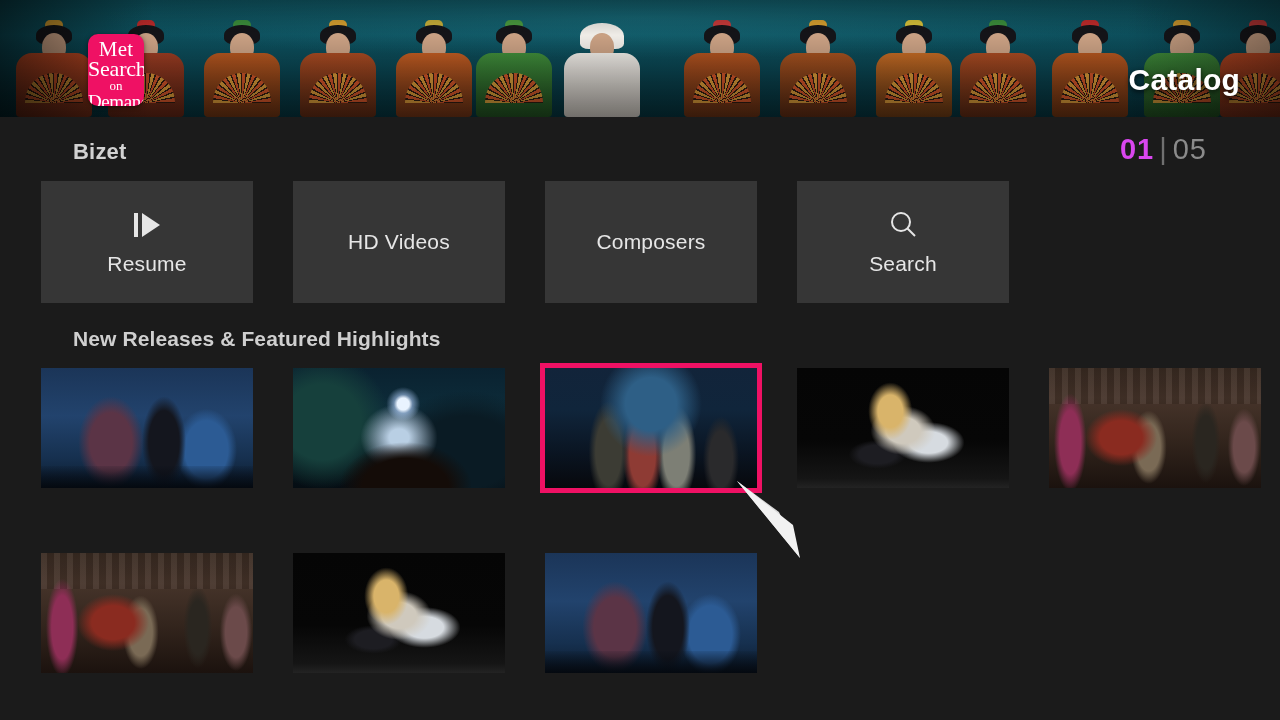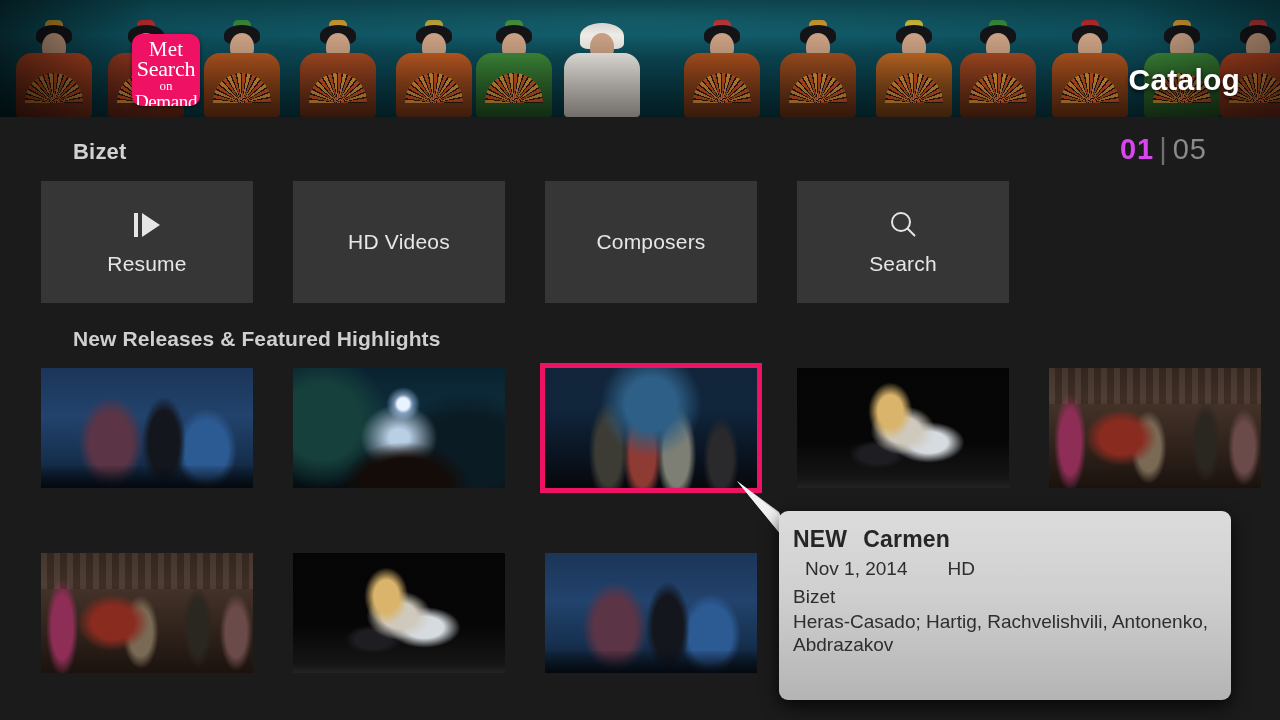--- a/index.html
+++ b/index.html
@@ -56,28 +56,27 @@
     border-radius: 58px 58px 0 0 / 58px 58px 0 0;
     background: repeating-conic-gradient(from 200deg at 50% 100%,
       #d8562a 0deg 7deg, #2b1b12 7deg 10deg, #e0a03a 10deg 17deg, #2b1b12 17deg 20deg);
     opacity: .95;
   }
   .fig.white .body { background: linear-gradient(180deg, #efece7, #cfcac2); }
   .fig.white .hair { background: #efece7; width: 44px; height: 26px; top: 6px; border-radius: 50% 50% 20% 20%; }
 
   .logo {
     position: absolute; left: 88px; top: 34px;
-    width: 68px; height: 72px; border-radius: 10px;
+    width: 56px; height: 72px; border-radius: 10px;
     background: #ef1164;
     box-shadow: 0 1px 4px rgba(0,0,0,.5);
     color: #fff;
     font-family: "Liberation Serif", serif;
     text-align: center;
     overflow: hidden;
-    margin-left: 44px;
   }
   .logo .l1 { font-size: 21px; line-height: 19px; margin-top: 6px; letter-spacing: .2px; }
   .logo .l2 { font-size: 22px; line-height: 20px; letter-spacing: -.2px; }
   .logo .l3 { font-size: 13px; line-height: 13px; }
   .logo .l4 { font-size: 19px; line-height: 19px; letter-spacing: -.4px; }
 
   .catalog-title {
     position: absolute; right: 40px; top: 63px;
     font-size: 30px; font-weight: bold; color: #ffffff;
     letter-spacing: .2px;
@@ -422,26 +421,14 @@
           <div class="art-traviata"></div>
         </div>
       </div>
   </div>
 
   <svg class="tt-pointer">
     <polygon points="737,481 800,558 779,512" fill="#d9d9d9"></polygon>
     <polygon points="737,481 800,558 793,525" fill="#f2f2f2"></polygon>
   </svg>
 
-  <div class="tooltip">
-    <div class="tt-line1">
-      <span>NEW</span>
-      <span>Carmen</span>
-    </div>
-    <div class="tt-line2">
-      <span>Nov 1, 2014</span>
-      <span>HD</span>
-    </div>
-    <div class="tt-line3">Bizet</div>
-    <div class="tt-line4">Heras-Casado; Hartig, Rachvelishvili, Antonenko, Abdrazakov</div>
-  </div>
 
 </div>
 
 </body></html>

